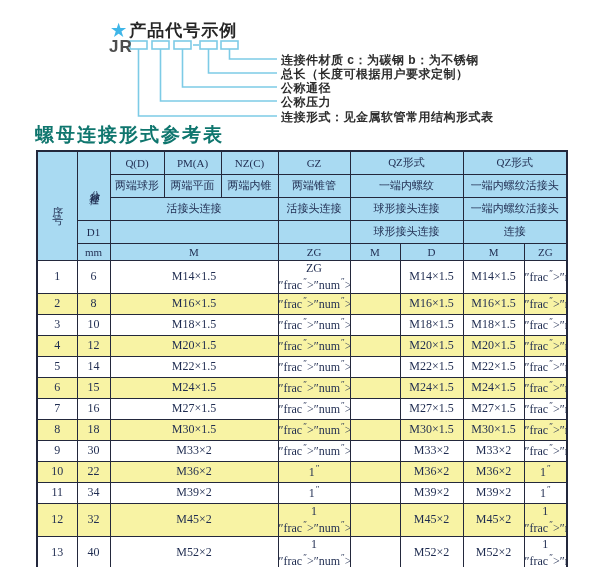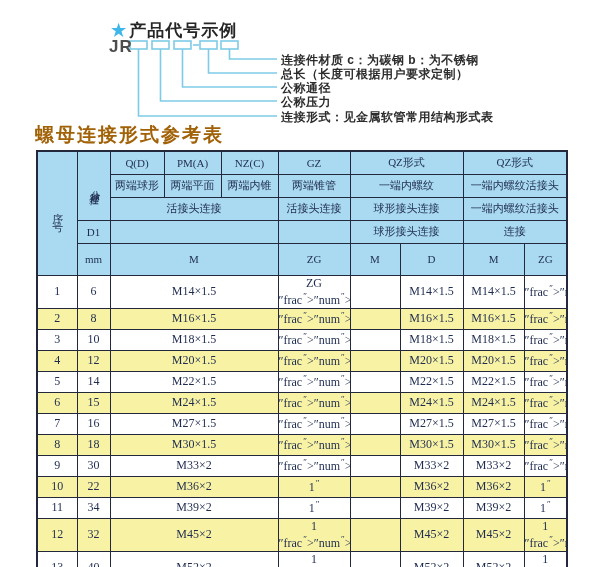--- a/index.html
+++ b/index.html
@@ -18,38 +18,38 @@
     position:absolute;left:109px;top:37px;font-size:17px;font-weight:bold;
     color:#4d4d4d;letter-spacing:1px;
   }
   .diag-label{
     position:absolute;left:281px;font-size:12px;font-weight:bold;color:#2d2d2d;
     white-space:nowrap;letter-spacing:0.5px;
   }
   
   .table-title{
     position:absolute;left:35px;top:122px;font-size:19px;font-weight:bold;
-    color:#a16207;font-family:Liberation Serif, serif;letter-spacing:2px;
+    color:#0f766e;font-family:Liberation Serif, serif;letter-spacing:2px;
   }
   
   table.ref{
     position:absolute;left:36px;top:150px;width:530px;
     border-collapse:collapse;table-layout:fixed;
     border:2px solid var(--border-c);
     font-family:"Liberation Serif",serif;color:var(--text-c);
   }
   table.ref th,table.ref td{
     border:1px solid var(--border-c);text-align:center;vertical-align:middle;
     padding:0;overflow:hidden;
   }
   table.ref thead th{
     background:var(--head-bg);font-weight:normal;font-size:11px;
   }
   table.ref thead tr{height:23px;}
-  table.ref thead tr.mm-row{height:32px;}
+  table.ref thead tr.mm-row{height:17px;}
   table.ref tbody tr{height:21px;}
   table.ref tbody td{font-size:12px;background:#ffffff;}
   table.ref tbody tr.alt td{background:var(--alt-bg);}
   .lat{font-family:"Liberation Serif",serif;font-size:12px;}
   .vtext{
     writing-mode:vertical-lr;text-orientation:upright;margin:0 auto;
     font-size:11px;letter-spacing:9px;line-height:1;
   }
   .vtext.small-v{font-size:10px;letter-spacing:2px;font-style:italic;}
   .inch{font-size:9px;vertical-align:5px;margin-left:1px;}

